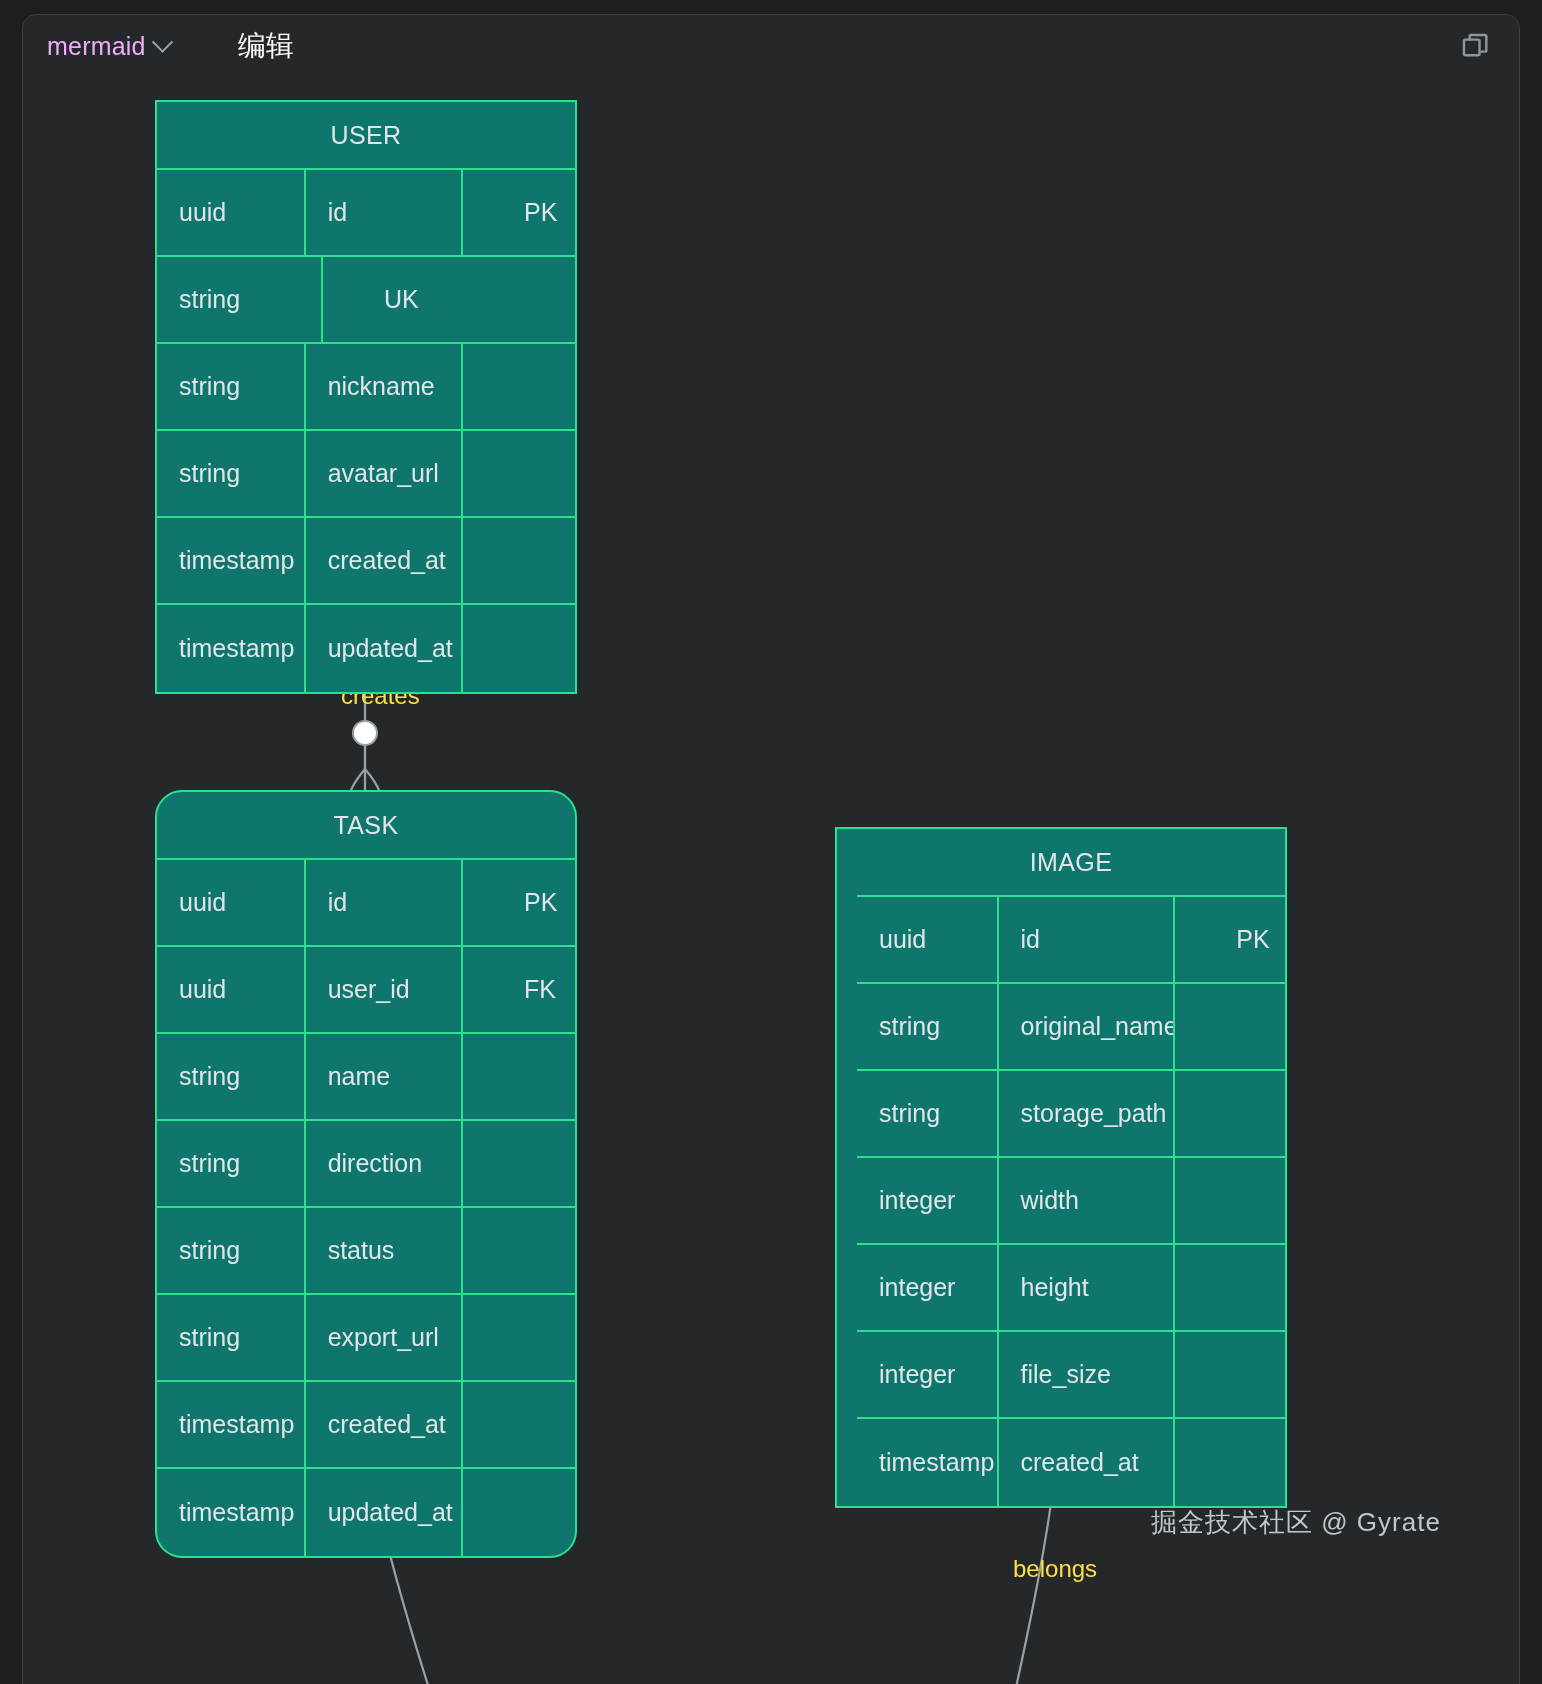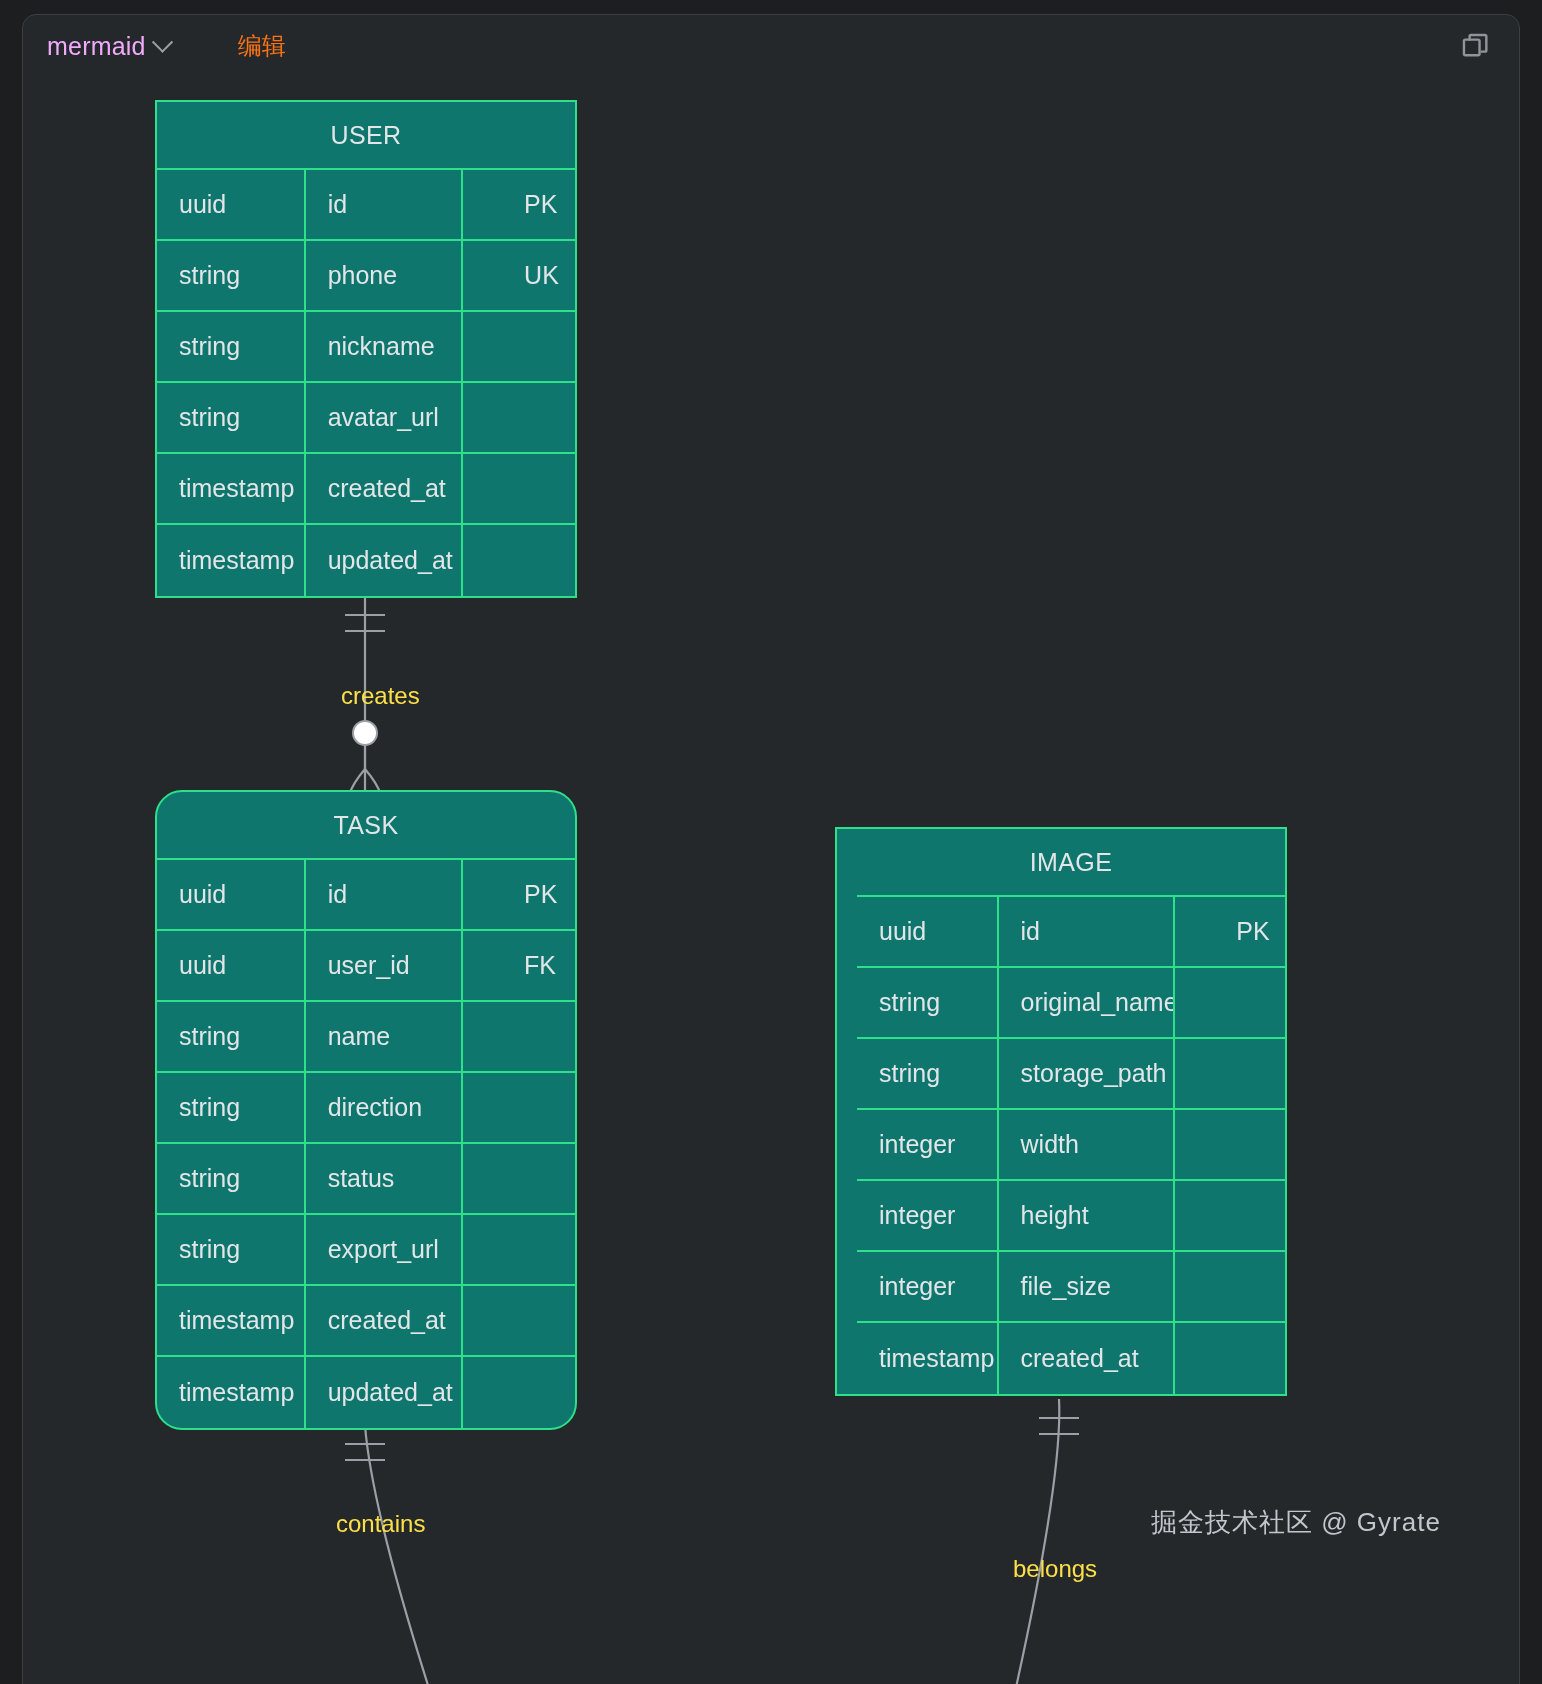--- a/index.html
+++ b/index.html
@@ -53,22 +53,22 @@
   }
   .chev {
     display: inline-block;
     width: 15px; height: 15px;
     border-right: 2.4px solid #9aa2a8;
     border-bottom: 2.4px solid #9aa2a8;
     transform: rotate(45deg) translate(-3px,-3px);
   }
   .edit-btn {
     margin-left: 56px;
-    color: #f97316;
-    font-size: 24px;
+    color: #ffffff;
+    font-size: 28px;
     cursor: pointer;
     padding: 2px 6px;
   }
   .toolbar-spacer { flex: 1 1 auto; }
   .copy-btn {
     width: 34px; height: 34px;
     position: relative;
     cursor: pointer;
     opacity: .72;
   }
@@ -94,21 +94,21 @@
     display: flex;
     align-items: center;
     justify-content: center;
     color: #e3e6e8;
     font-size: 25px;
     letter-spacing: .4px;
     border-bottom: 2px solid #2ee08a;
   }
   .attr-row {
     display: flex;
-    height: 71px;
+    height: 87px;
     border-bottom: 2px solid #2ee08a;
   }
   .attr-row:last-child { border-bottom: none; }
   .attr-cell {
     display: flex;
     align-items: center;
     color: #e3e6e8;
     font-size: 25px;
     padding-left: 22px;
     border-right: 2px solid #2ee08a;
@@ -199,21 +199,20 @@
       <div class="entity tbl-left" style="left:132px; top:23px; width:422px;">
         <div class="entity-title">USER</div>
 
         <div class="attr-row">
           <div class="attr-cell c-type">uuid</div>
           <div class="attr-cell c-name">id</div>
           <div class="attr-cell c-key key">PK</div>
         </div>
         <div class="attr-row">
           <div class="attr-cell c-type">string</div>
-          <div class="attr-cell c-name">phone</div>
           <div class="attr-cell c-key key">UK</div>
         </div>
         <div class="attr-row">
           <div class="attr-cell c-type">string</div>
           <div class="attr-cell c-name">nickname</div>
           <div class="attr-cell c-key key"></div>
         </div>
         <div class="attr-row">
           <div class="attr-cell c-type">string</div>
           <div class="attr-cell c-name">avatar_url</div>

